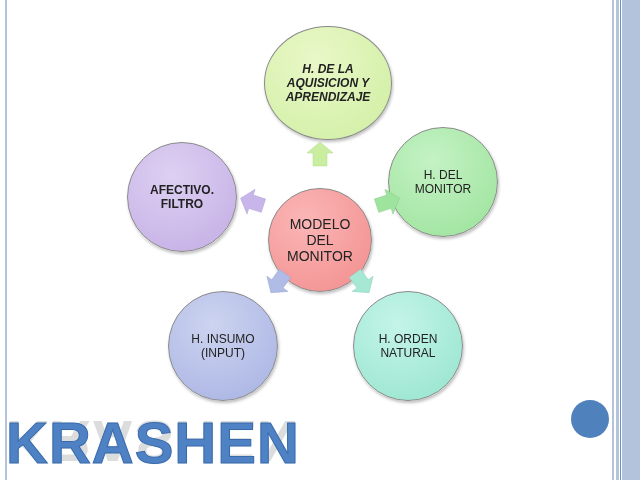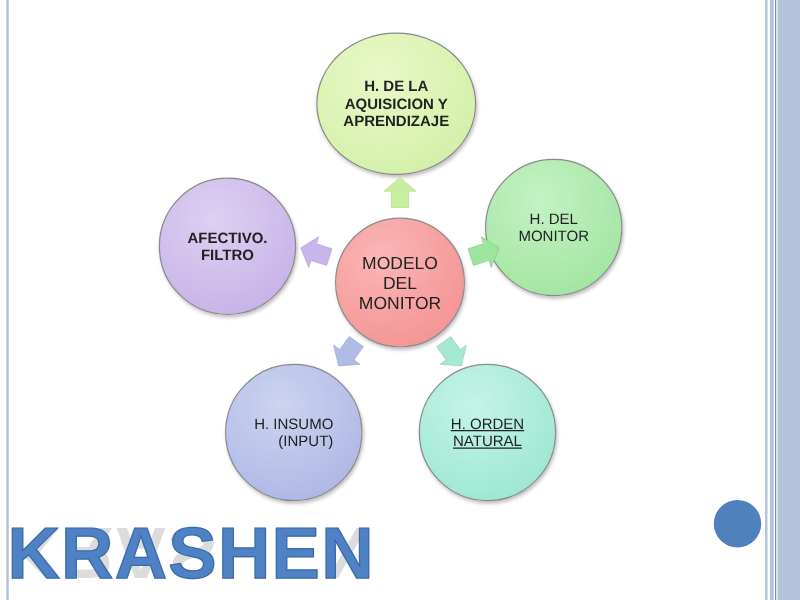--- a/index.html
+++ b/index.html
@@ -21,43 +21,43 @@
 <body>
 
 <div class="lborder"></div>
 <div class="rstripes">
   <div style="left:0;width:2px;background:#b4c3dc"></div>
   <div style="left:4px;width:3px;background:#b4c3dc"></div>
   <div style="left:8px;width:1px;background:#6f90c4"></div>
   <div style="left:10px;width:18px;background:#b4c3dc"></div>
 </div>
 
-<div class="circle center" style="left:268px;top:174px;width:102px;height:102px;background:radial-gradient(circle at 35% 30%,#fbb6b6,#f28c8c);">
+<div class="circle center" style="left:268px;top:188px;width:102px;height:102px;background:radial-gradient(circle at 35% 30%,#fbb6b6,#f28c8c);">
   <span>MODELO
 DEL
 MONITOR</span>
 </div>
 
-<div class="circle bold" style="left:253px;top:26px;width:126px;height:112px;background:radial-gradient(circle at 40% 30%,#eaf8c8,#cdeea0);">
+<div class="circle bold" style="left:264px;top:26px;width:126px;height:112px;background:radial-gradient(circle at 40% 30%,#eaf8c8,#cdeea0);font-style:italic;">
   <span>H. DE LA
 AQUISICION Y
 APRENDIZAJE</span>
 </div>
 
 <div class="circle" style="left:388px;top:127px;width:108px;height:108px;background:radial-gradient(circle at 40% 30%,#c4f2c4,#9ae29a);">
   <span>H. DEL
 MONITOR</span>
 </div>
 
-<div class="circle" style="left:335px;top:291px;width:108px;height:108px;background:radial-gradient(circle at 40% 30%,#c4f4e8,#94e4cc);text-decoration:underline;">
+<div class="circle" style="left:353px;top:291px;width:108px;height:108px;background:radial-gradient(circle at 40% 30%,#c4f4e8,#94e4cc);">
   <span>H. ORDEN
 NATURAL</span>
 </div>
 
-<div class="circle" style="left:180px;top:291px;width:108px;height:108px;background:radial-gradient(circle at 40% 30%,#cdd4f0,#a6b1e2);text-align:right;">
+<div class="circle" style="left:168px;top:291px;width:108px;height:108px;background:radial-gradient(circle at 40% 30%,#cdd4f0,#a6b1e2);">
   <span>H. INSUMO
 (INPUT)</span>
 </div>
 
 <div class="circle bold" style="left:127px;top:142px;width:108px;height:108px;background:radial-gradient(circle at 40% 30%,#ddd0f2,#c2ace4);">
   <span>AFECTIVO.
 FILTRO</span>
 </div>
 
 <svg class="arrow" style="left:306px;top:141px" viewBox="0 0 28 26">

